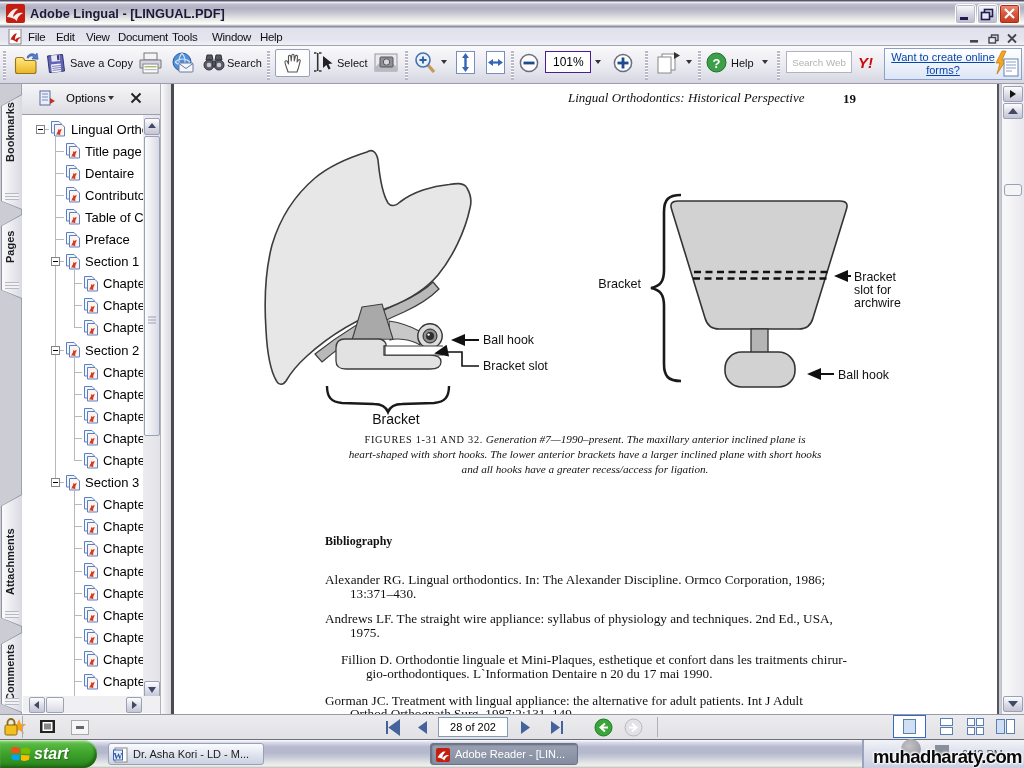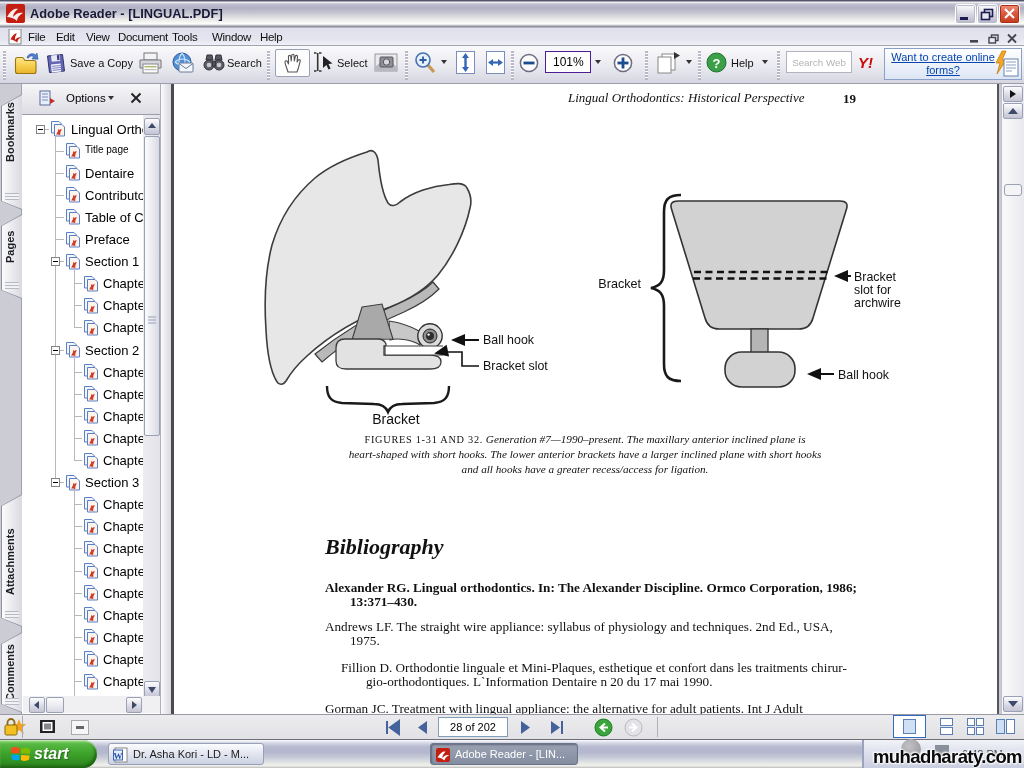--- a/index.html
+++ b/index.html
@@ -72,21 +72,21 @@
 <path d="M9.8 10.6 C9 9.6 8.7 8.7 9.3 8.2 C10.1 8.5 10.5 9.4 10.6 10.2 Z" fill="#d03a28"></path>
 </symbol>
       </defs>
     </svg>
 
   <div id="titlebar" class="abs"></div>
   <svg class="abs" style="left:6px;top:4px" width="20" height="20" viewBox="0 0 20 20">
     <rect x="0" y="0" width="19" height="19" rx="2" fill="#c41e12"></rect>
     <path d="M1 13 C5 6 9 4 12 5 C9 7 7 10 7 13 C10 9 14 8 17 9 C13 11 11 14 11 17 C8 14 4 13 1 13Z" fill="#fff" opacity=".92"></path>
   </svg>
-  <div id="titletxt" class="abs">Adobe Reader - [LINGUAL.PDF]</div>
+  <div id="titletxt" class="abs">Adobe Lingual - [LINGUAL.PDF]</div>
   <div class="tbtn abs" style="left:955px"><svg width="19" height="18">
         <rect x="4" y="12" width="8" height="3" fill="#1c1c50"></rect>
       </svg></div>
   <div class="tbtn abs" style="left:977px"><svg width="19" height="18">
         <rect x="6.5" y="4.5" width="8" height="7" fill="none" stroke="#1c1c50" stroke-width="1.6"></rect>
         <rect x="3.5" y="7.5" width="8" height="7" fill="#e6e6ee" stroke="#1c1c50" stroke-width="1.6"></rect>
       </svg></div>
   <div class="tbtn abs" id="btnclose" style="left:999px"><svg width="19" height="18">
         <path d="M5 4 L14 13 M14 4 L5 13" stroke="#fff" stroke-width="2.2"></path>
       </svg></div>
@@ -318,21 +318,21 @@
       <div class="abs" style="left:13.5px;top:9.5px;width:9px;height:9px;background:#fff;border:1px solid #848484;box-sizing:border-box;">
         <div style="position:absolute;left:1px;top:3px;width:5px;height:1px;background:#000;"></div>
       </div>
       <svg class="abs" style="left:27px;top:6.0px" width="17" height="16" viewBox="0 0 17 16">
         <use href="#bmic"></use>
       </svg>
       <div class="abs" style="left:49px;top:6.5px;font-size:13px;color:#000;white-space:nowrap;">Lingual Ortho</div>
       <svg class="abs" style="left:42px;top:28.1px" width="17" height="16" viewBox="0 0 17 16">
         <use href="#bmic"></use>
       </svg>
-      <div class="abs" style="left:63px;top:28.6px;font-size:10px;color:#000;white-space:nowrap;text-align:center;">Title page</div>
+      <div class="abs" style="left:63px;top:28.6px;font-size:13px;color:#000;white-space:nowrap;text-align:center;">Title page</div>
       <svg class="abs" style="left:42px;top:50.2px" width="17" height="16" viewBox="0 0 17 16">
         <use href="#bmic"></use>
       </svg>
       <div class="abs" style="left:63px;top:50.7px;font-size:13px;color:#000;white-space:nowrap;">Dentaire</div>
       <svg class="abs" style="left:42px;top:72.3px" width="17" height="16" viewBox="0 0 17 16">
         <use href="#bmic"></use>
       </svg>
       <div class="abs" style="left:63px;top:72.8px;font-size:13px;color:#000;white-space:nowrap;">Contributor</div>
       <svg class="abs" style="left:42px;top:94.4px" width="17" height="16" viewBox="0 0 17 16">
         <use href="#bmic"></use>
@@ -528,23 +528,23 @@
 
       <path d="M 807,374 L 821,368 L 821,380 Z" fill="#111"></path>
       <line x1="819" y1="374" x2="834" y2="374" stroke="#111" stroke-width="2"></line>
       <text x="838" y="379" font-size="12.4" fill="#111">Ball hook</text>
     </svg>
 
     <div class="abs serif" style="left:325px;top:432px;width:520px;text-align:center;font-size:11.2px;line-height:15px;color:#111;font-style:italic;white-space:nowrap;">
       <span style="font-style:normal;font-size:10.3px;letter-spacing:.07em;margin-top:32px;">FIGURES 1-31 AND 32.</span> Generation #7—1990–present. The maxillary anterior inclined plane is<br>heart-shaped with short hooks. The lower anterior brackets have a larger inclined plane with short hooks<br>and all hooks have a greater recess/access for ligation.
     </div>
 
-    <div class="abs serif" style="left:325px;top:534px;font-size:22px;font-weight:bold;color:#111;font-style:italic;">Bibliography</div>
+    <div class="abs serif" style="left:325px;top:534px;font-size:12px;font-weight:bold;color:#111;">Bibliography</div>
     <div class="abs serif" id="bib" style="left:325px;top:565px;width:560px;font-size:13.2px;line-height:13.6px;color:#111;white-space:nowrap;">
-      <p style="margin:16px 0 12px 0;font-weight:bold;">Alexander RG. Lingual orthodontics. In: The Alexander Discipline. Ormco Corporation, 1986;<br><span style="padding-left:25px;">13:371–430.</span></p>
+      <p style="margin:8px 0 12px 0;">Alexander RG. Lingual orthodontics. In: The Alexander Discipline. Ormco Corporation, 1986;<br><span style="padding-left:25px;">13:371–430.</span></p>
       <p style="margin:0 0 14px 0;">Andrews LF. The straight wire appliance: syllabus of physiology and techniques. 2nd Ed., USA,<br><span style="padding-left:25px;">1975.</span></p>
       <p style="margin:0 0 13px 16px;">Fillion D. Orthodontie linguale et Mini-Plaques, esthetique et confort dans les traitments chirur-<br><span style="padding-left:25px;">gio-orthodontiques. L`Information Dentaire n 20 du 17 mai 1990.</span></p>
       <p style="margin:0 0 12px 0;">Gorman JC. Treatment with lingual appliance: the alternative for adult patients. Int J Adult<br><span style="padding-left:25px;">Orthod Orthognath Surg. 1987;2:131–149.</span></p>
     </div>
   </div>
 
   <div id="statusbar" class="abs"></div>
 
   <svg class="abs" style="left:3px;top:717px" width="24" height="20" viewBox="0 0 24 20">
     <path d="M16 2 L18 7 L23 7 L19 11 L21 17 L16 13 L11 17 L13 11 L9 7 L14 7 Z" fill="#f5a31e"></path>

